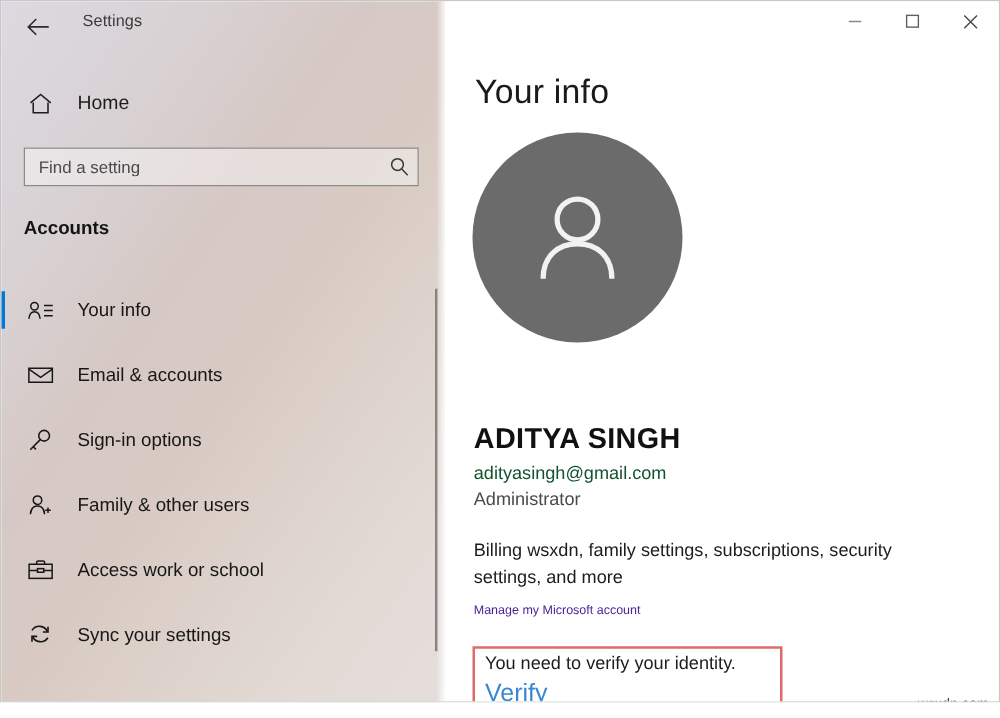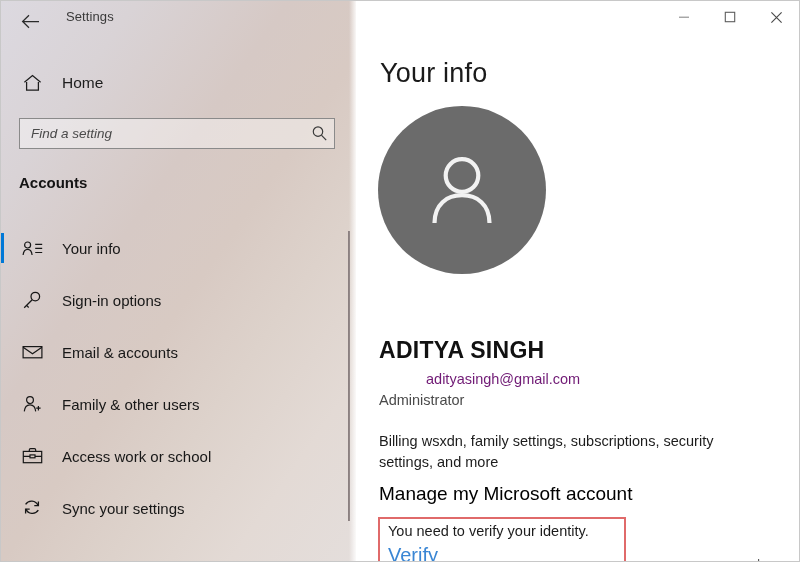--- a/index.html
+++ b/index.html
@@ -114,21 +114,20 @@
   .search-input {
     border: none;
     outline: none;
     background: transparent;
     font-family: "Liberation Sans", sans-serif;
     font-size: 13.5px;
     color: #2b2b2b;
     padding: 0 6px 0 11px;
     flex: 1;
     height: 100%;
-    font-style: italic;
   }
   .search-input::placeholder { color: #4a4a4a; opacity: 1; }
   .search-icon {
     width: 30px;
     display: flex;
     align-items: center;
     justify-content: center;
     flex: none;
   }
 
@@ -246,22 +245,21 @@
     font-size: 23px;
     font-weight: bold;
     color: #111111;
     letter-spacing: 0.3px;
   }
   .user-email {
     position: absolute;
     left: 23px;
     top: 370px;
     font-size: 14.5px;
-    color: #701a75;
-    margin-left: 47px;
+    color: #14532d;
   }
   .user-role {
     position: absolute;
     left: 23px;
     top: 391px;
     font-size: 14.5px;
     color: #4a4a4a;
   }
 
   .billing-text {
@@ -271,22 +269,22 @@
     width: 375px;
     font-size: 14.5px;
     line-height: 21px;
     color: #1c1c1c;
   }
 
   .manage-link {
     position: absolute;
     left: 23px;
     top: 482px;
-    font-size: 19px;
-    color: #000000;
+    font-size: 10px;
+    color: #4c1d95;
     text-decoration: none;
     cursor: default;
   }
 
   .verify-box {
     position: absolute;
     left: 22px;
     top: 516px;
     width: 248px;
     height: 48px;
@@ -369,38 +367,38 @@
             <path d="M1.1 15.0 C1.5 11.0 3.4 9.3 5.6 9.3 C7.8 9.3 9.7 11.0 10.1 15.0" stroke="#171717" stroke-width="1.2" fill="none"></path>
             <path d="M13.2 4.3 H20.2 M13.2 8.4 H20.2 M13.2 12.5 H20.2" stroke="#171717" stroke-width="1.2" fill="none"></path>
           </svg>
         </span>
         <span class="nav-label">Your info</span>
       </div>
 
       <div class="nav-item">
 
         <span class="nav-icon">
+          <svg width="21" height="16" viewBox="0 0 21 16">
+            <rect x="1.1" y="2.6" width="18.8" height="11.2" stroke="#171717" stroke-width="1.2" fill="none"></rect>
+            <path d="M1.1 3.3 L10.5 9.8 L19.9 3.3" stroke="#171717" stroke-width="1.2" fill="none"></path>
+          </svg>
+        </span>
+        <span class="nav-label">Email &amp; accounts</span>
+      </div>
+
+      <div class="nav-item">
+
+        <span class="nav-icon">
           <svg width="20" height="19" viewBox="0 0 20 19">
             <circle cx="13.3" cy="5.6" r="4.3" stroke="#171717" stroke-width="1.25" fill="none"></circle>
             <path d="M10.2 8.7 L2.2 16.8" stroke="#171717" stroke-width="1.25" fill="none"></path>
             <path d="M4.6 14.4 L6.7 16.5" stroke="#171717" stroke-width="1.25" fill="none"></path>
           </svg>
         </span>
         <span class="nav-label">Sign-in options</span>
-      </div>
-
-      <div class="nav-item">
-
-        <span class="nav-icon">
-          <svg width="21" height="16" viewBox="0 0 21 16">
-            <rect x="1.1" y="2.6" width="18.8" height="11.2" stroke="#171717" stroke-width="1.2" fill="none"></rect>
-            <path d="M1.1 3.3 L10.5 9.8 L19.9 3.3" stroke="#171717" stroke-width="1.2" fill="none"></path>
-          </svg>
-        </span>
-        <span class="nav-label">Email &amp; accounts</span>
       </div>
 
       <div class="nav-item">
 
         <span class="nav-icon">
           <svg width="21" height="18" viewBox="0 0 21 18">
             <circle cx="8.0" cy="5.1" r="3.4" stroke="#171717" stroke-width="1.2" fill="none"></circle>
             <path d="M2.3 16.4 C2.7 11.9 5.1 9.8 8.0 9.8 C10.9 9.8 13.3 11.9 13.7 16.4" stroke="#171717" stroke-width="1.2" fill="none"></path>
             <path d="M16.4 11.0 V15.4 M14.2 13.2 H18.6" stroke="#171717" stroke-width="1.2" fill="none"></path>
           </svg>

